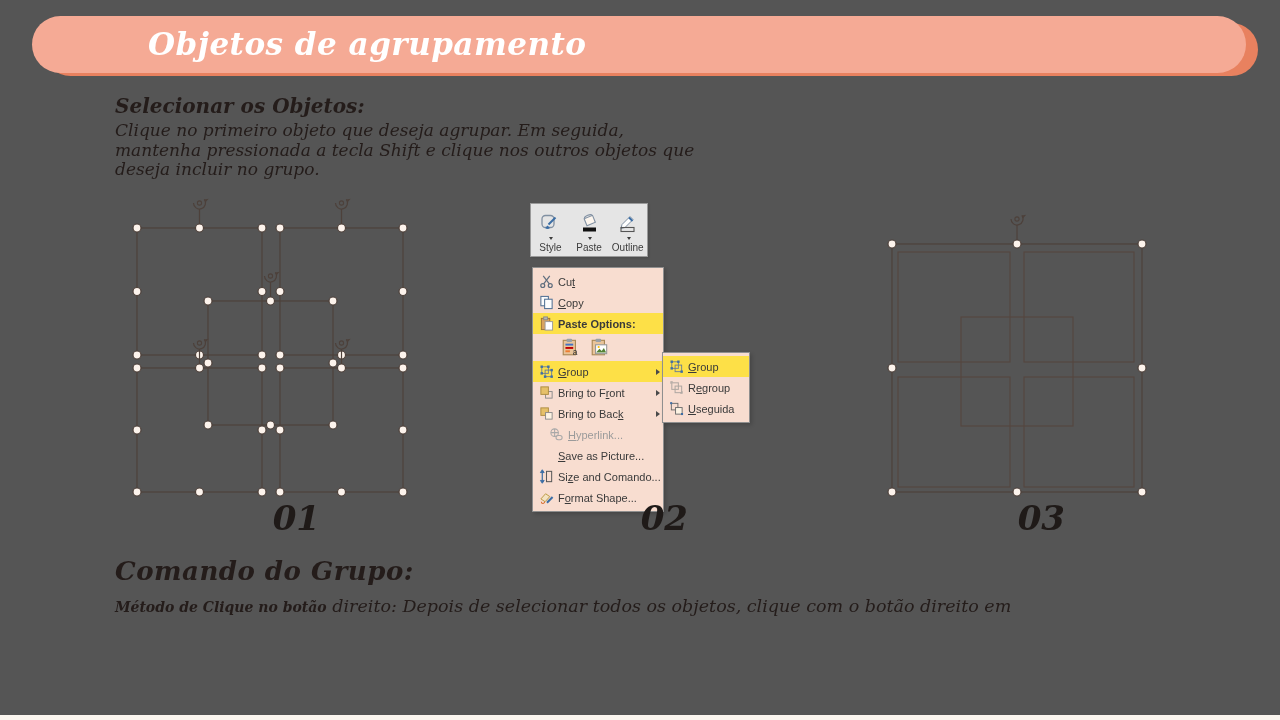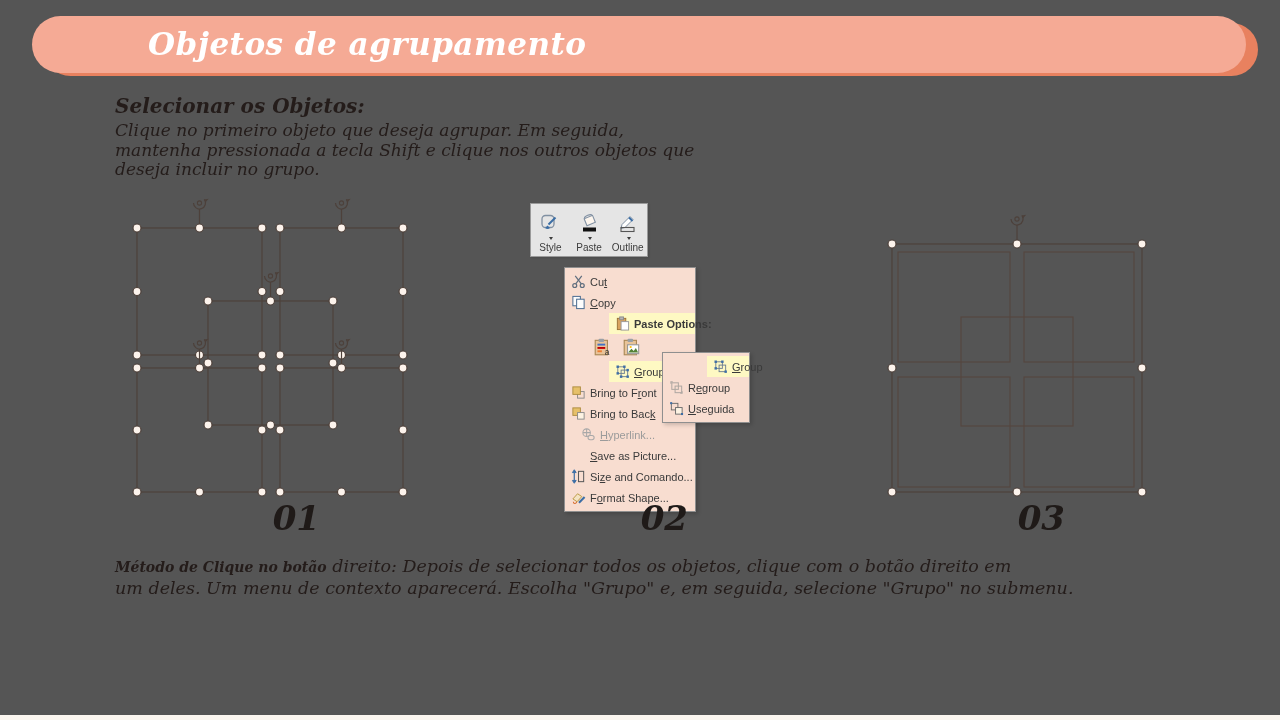--- a/index.html
+++ b/index.html
@@ -38,26 +38,26 @@
   
   .mini-toolbar{position:absolute;left:530px;top:203px;width:116px;height:52px;background:#e5e5e5;border:1px solid #9a9a9a;display:flex;align-items:center;box-shadow:1px 1px 2px rgba(0,0,0,.12);}
   .tbtn{flex:1;display:flex;flex-direction:column;align-items:center;justify-content:flex-start;padding-top:4px;cursor:default;}
   .ticon{height:24px;display:flex;align-items:center;}
   .caret{width:0;height:0;border-top:3px solid #3c3c3c;border-left:2.6px solid transparent;border-right:2.6px solid transparent;margin-left:2px;margin-top:2px;}
   .tlabel{font-family:"Liberation Sans",sans-serif;font-size:10px;color:#3c3c3c;margin-top:2px;}
 
   
   .menu{position:absolute;background:#f8ddd0;border:1px solid #8f8f8f;padding:3px 0;box-shadow:2px 2px 4px rgba(0,0,0,.18);
         font-family:"Liberation Sans",sans-serif;font-size:11px;color:#3a3a3a;}
-  .ctx{left:564px;top:267px;width:130px;}
+  .ctx{left:532px;top:267px;width:130px;}
   .sub{left:662px;top:352px;width:86px;}
   .mrow{height:21px;display:flex;align-items:center;padding:0 3px 0 2px;}
   .mrow .mi{width:23px;display:flex;justify-content:center;align-items:center;flex:none;}
   .mrow .ml{flex:1;white-space:nowrap;}
-  .mrow.hl{background:#fef9c3;margin-left:44px;}
+  .mrow.hl{background:#fde047;}
   .mrow.dis{color:#9b9b9b;padding-left:12px;}
   .u{text-decoration:underline;}
   .sub-arrow{width:0;height:0;border-left:4px solid #4a4a4a;border-top:3.5px solid transparent;border-bottom:3.5px solid transparent;margin-left:auto;flex:none;}
   .paste-row{height:27px;display:flex;align-items:center;gap:9px;padding-left:28px;}
   .bold-lbl{font-weight:bold;}
 </style>
 </head>
 <body>
 
 <div class="slide">
@@ -373,19 +373,19 @@
       <circle cx="12" cy="294" r="4" class="handle"></circle>
       <circle cx="137" cy="294" r="4" class="handle"></circle>
       <circle cx="262" cy="294" r="4" class="handle"></circle>
     </svg>
 
   <div class="fig-label" style="left:230px;">01</div>
   <div class="fig-label" style="left:598px;">02</div>
   <div class="fig-label" style="left:975px;">03</div>
 
   <div class="sec2">
+    <h2>Comando do Grupo:</h2>
     <div class="para">
       <span class="b">Método de Clique no botão</span><span> direito: Depois de selecionar todos os objetos, clique com o botão direito em</span><br>
-      <span>um deles. Um menu de contexto aparecerá. Escolha "Grupo" e, em seguida, selecione "Grupo" no submenu.</span>
     </div>
   </div>
 
 </div>
 
 </body></html>

